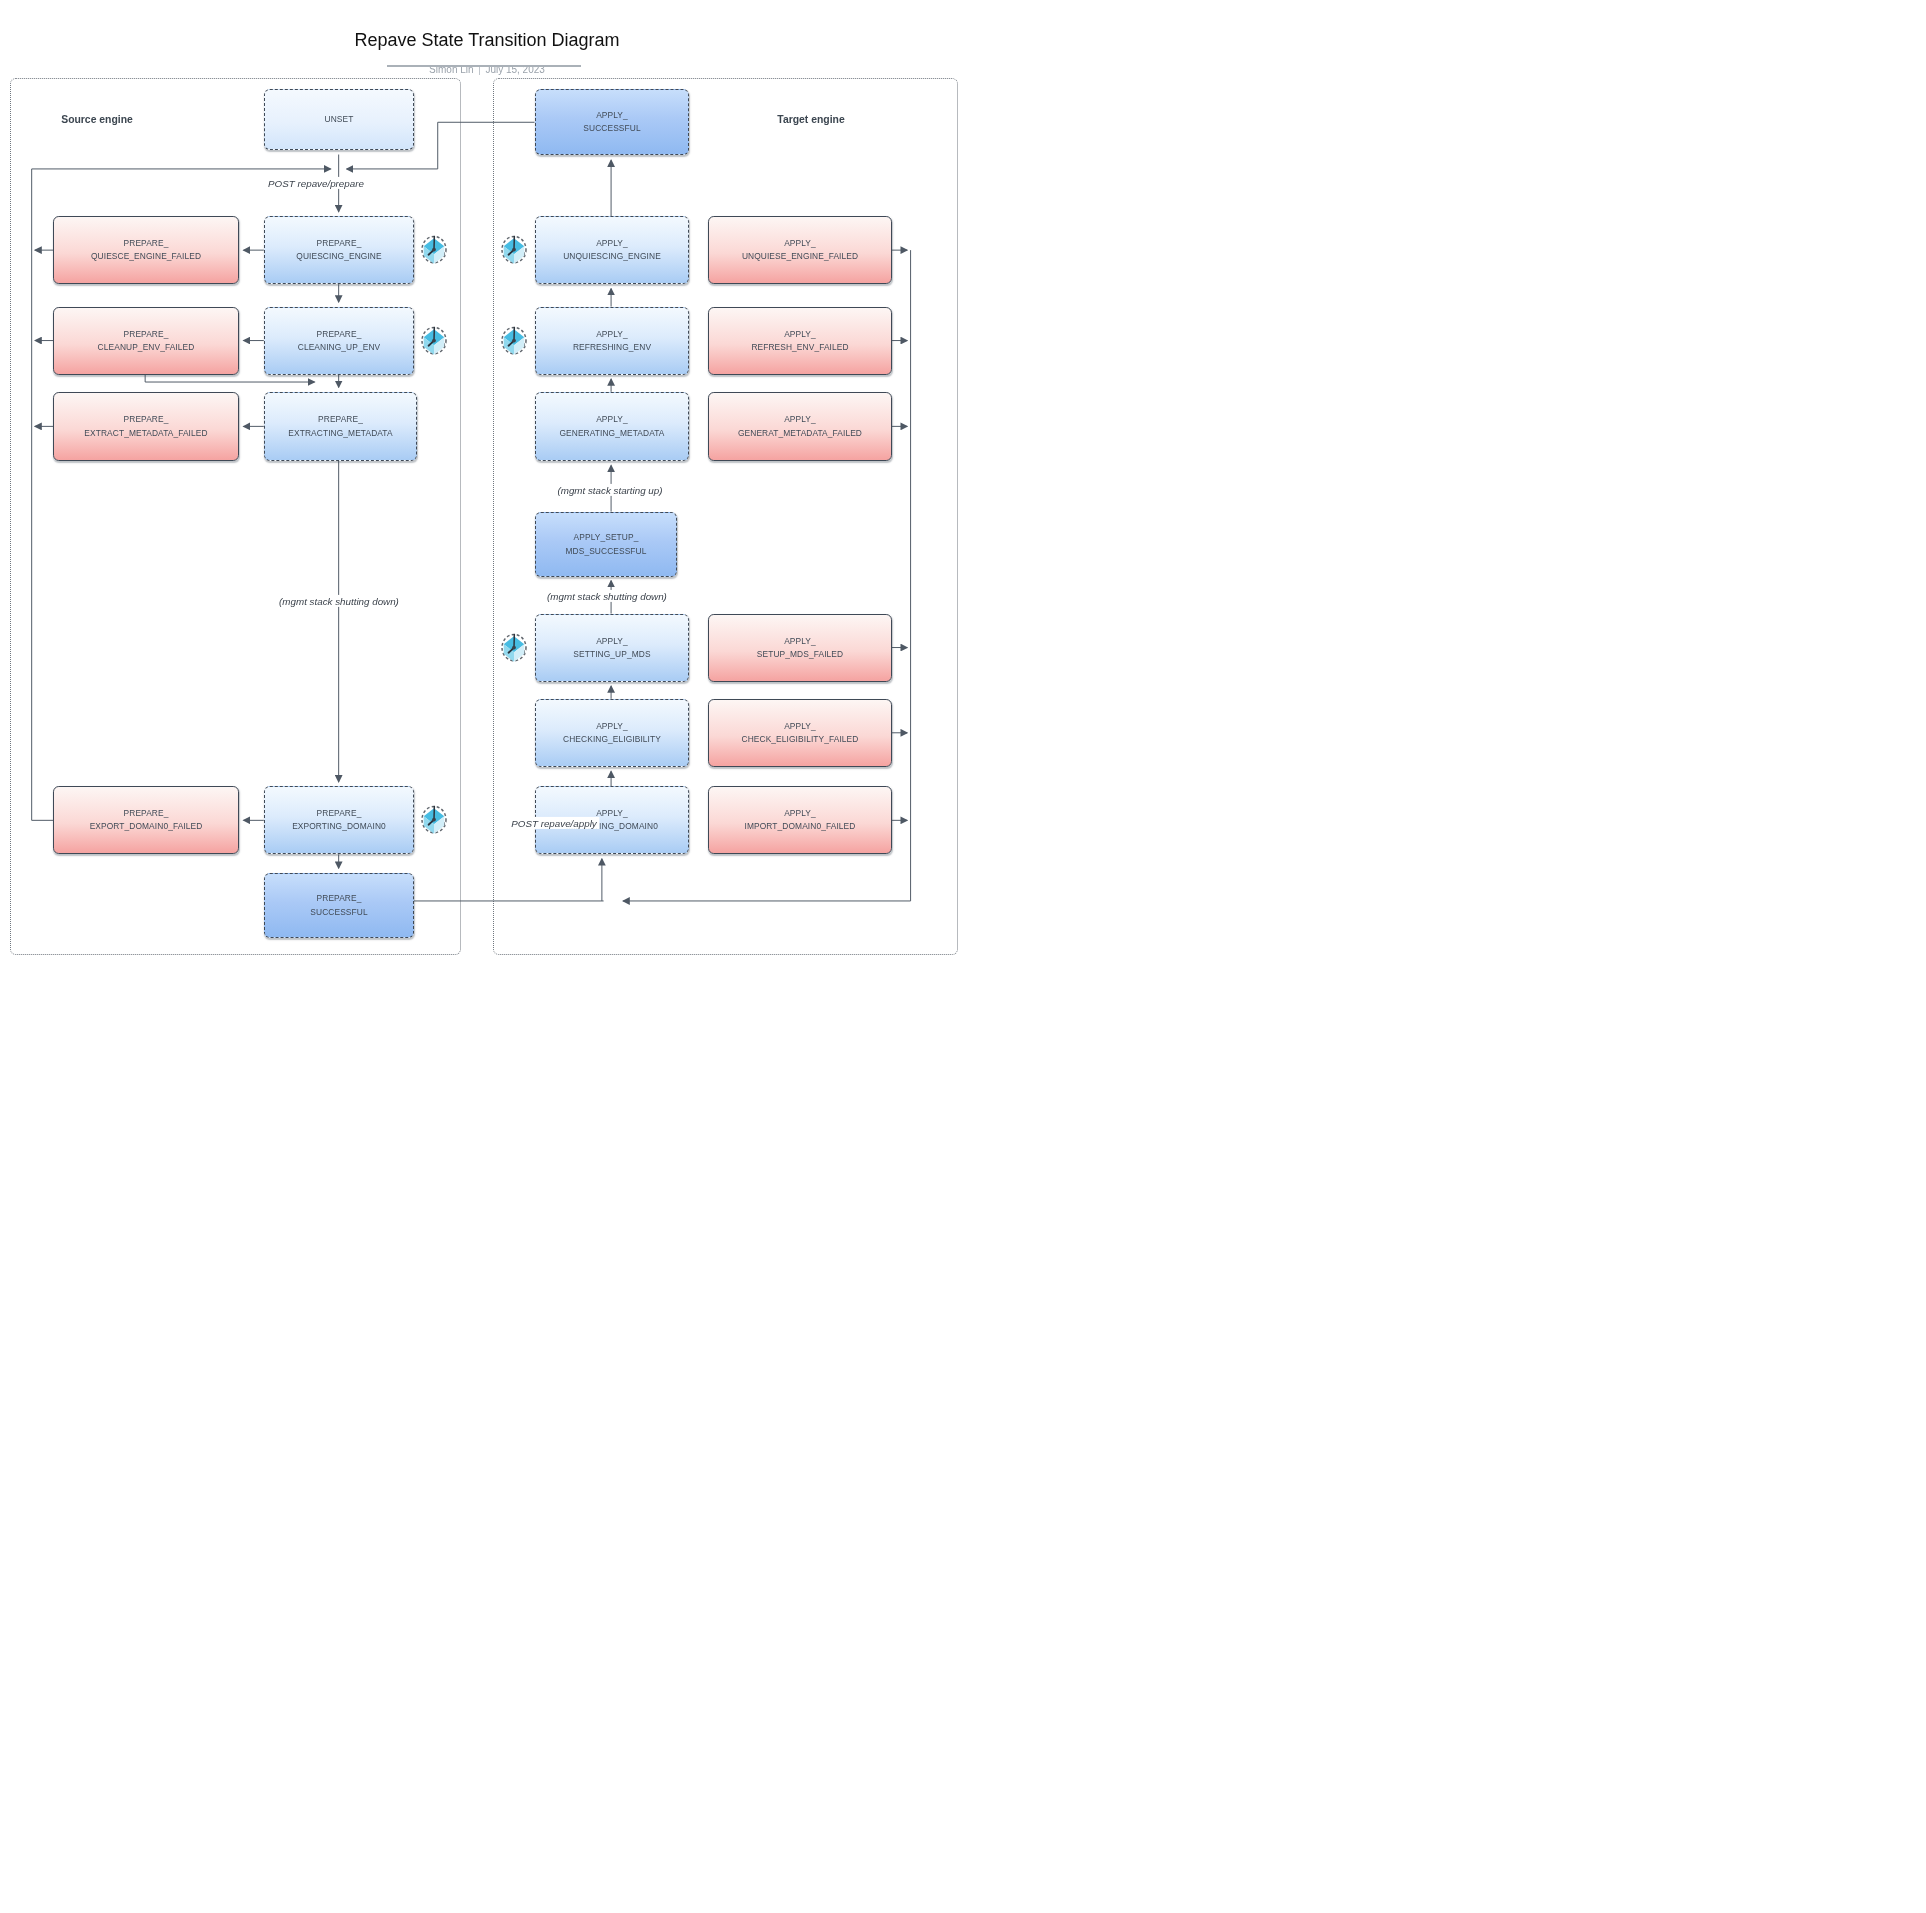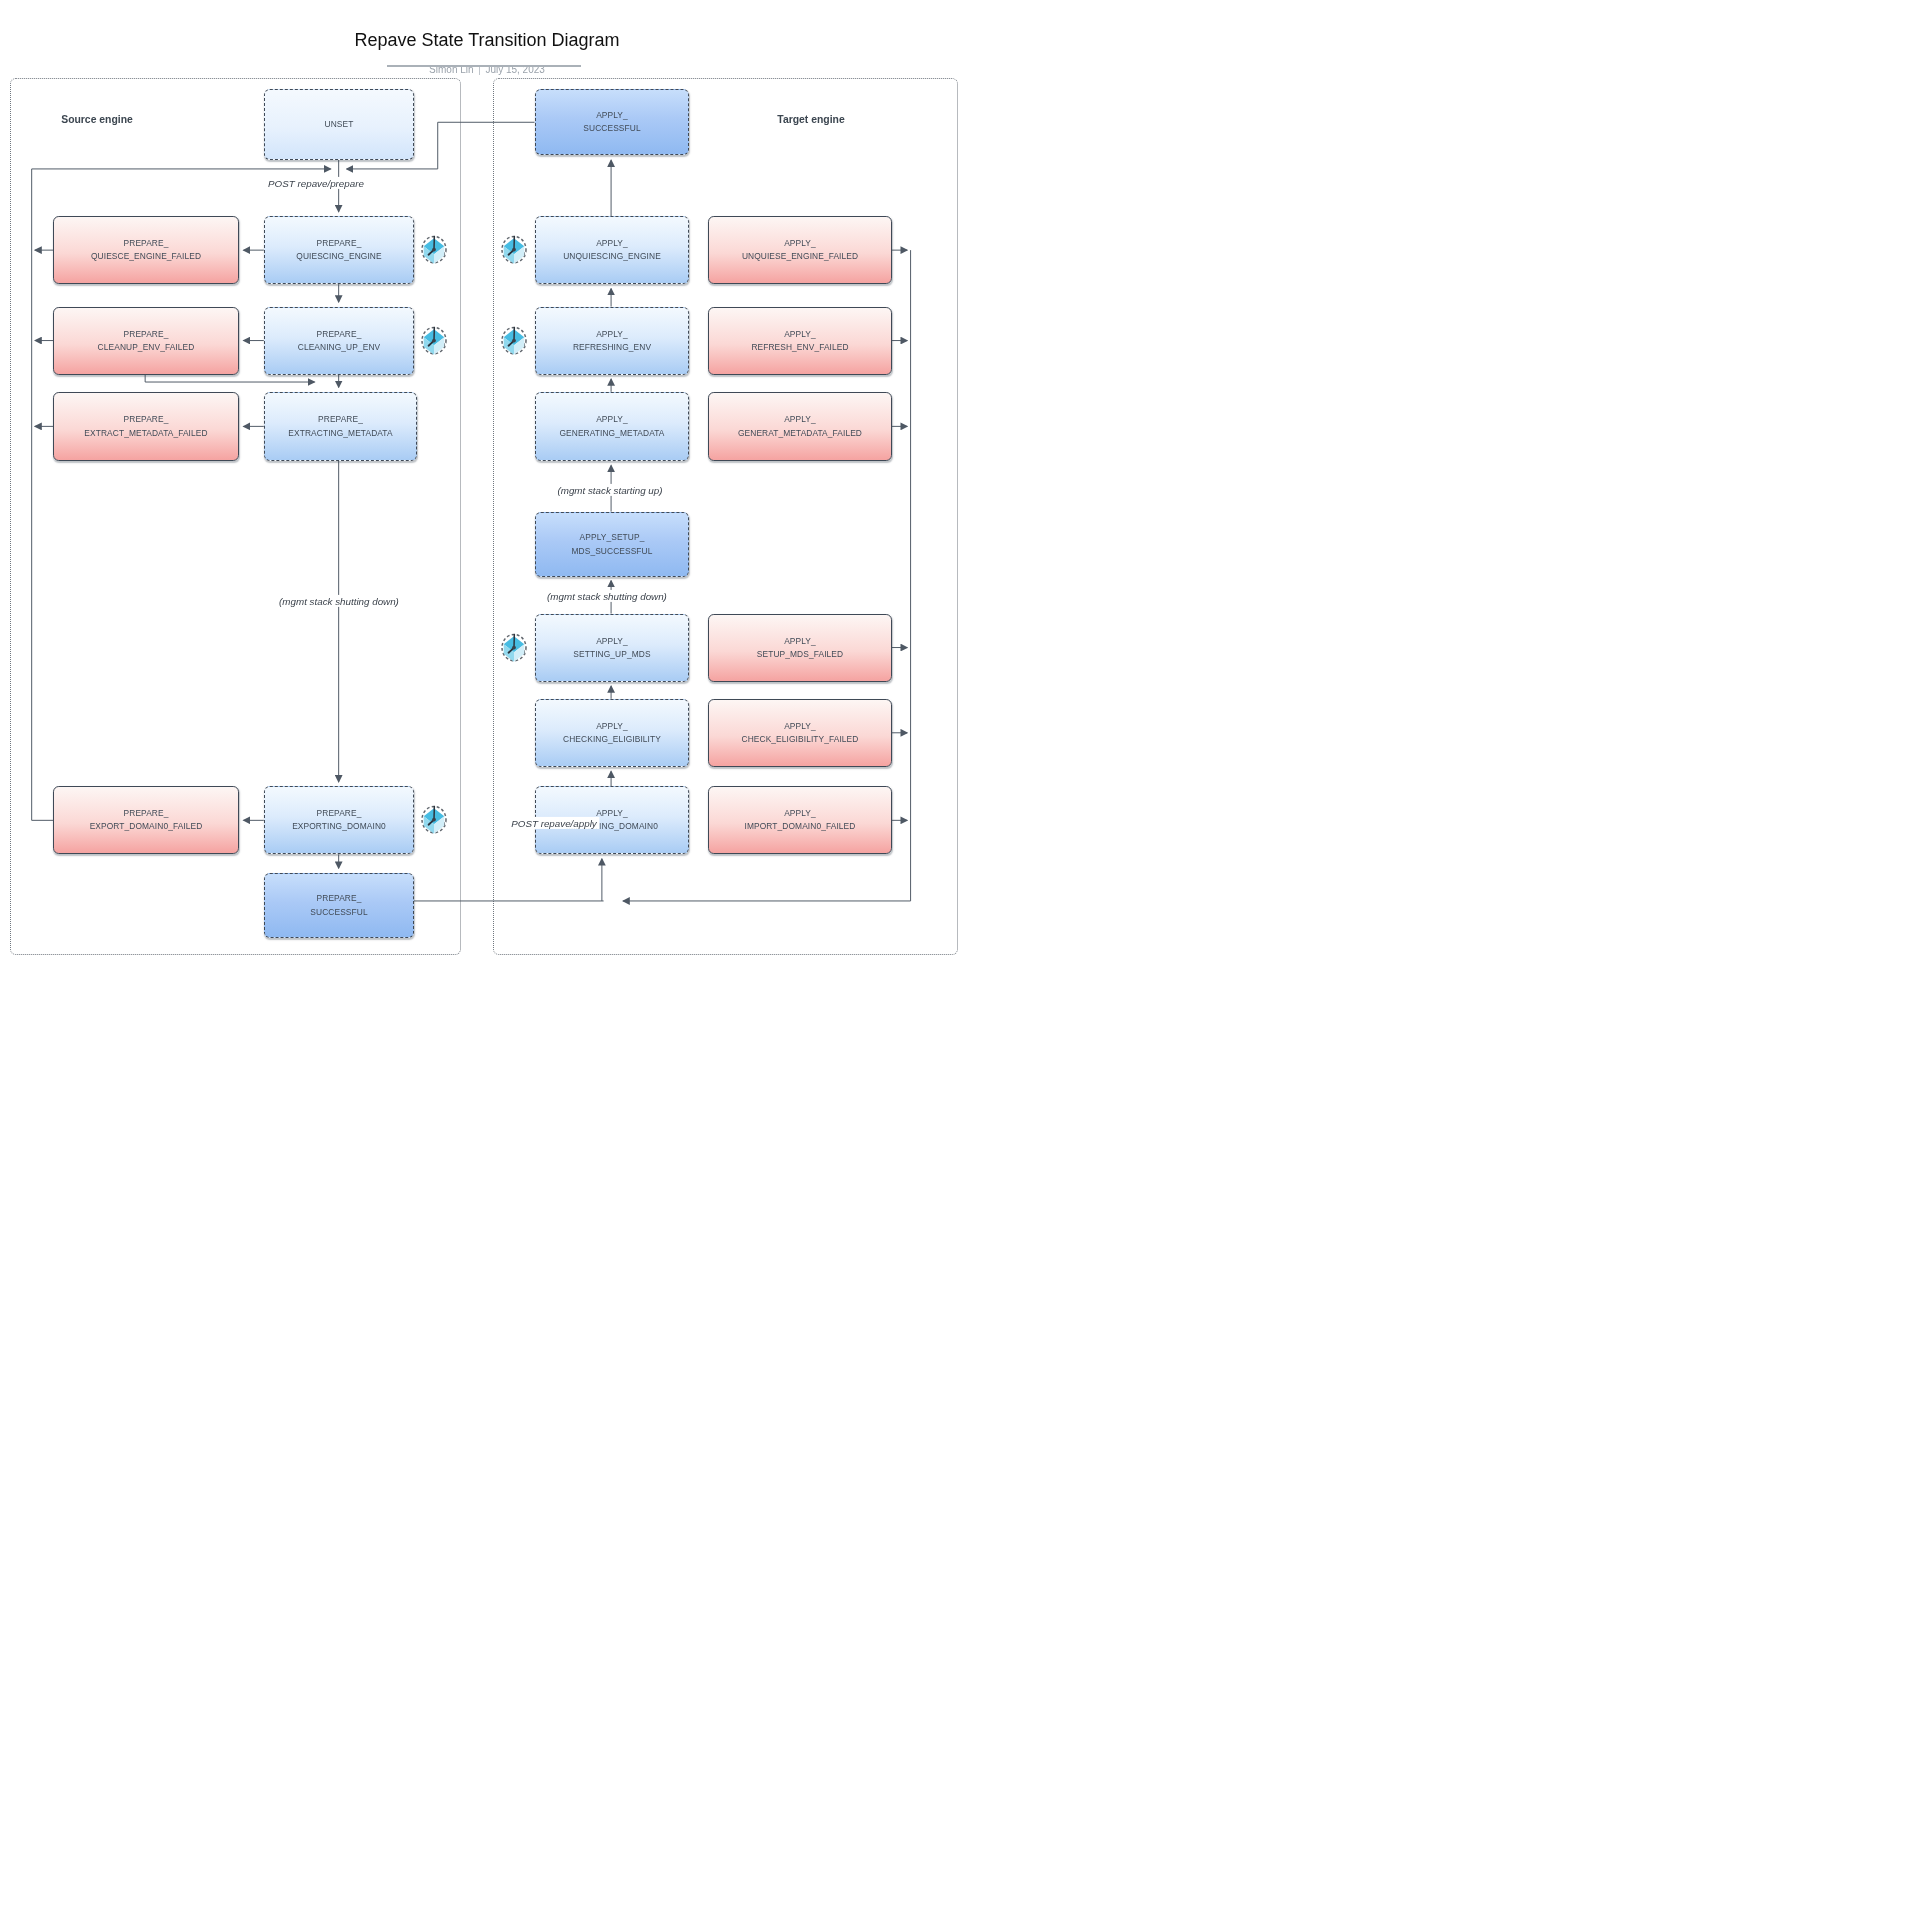--- a/index.html
+++ b/index.html
@@ -81,21 +81,21 @@
         <polyline points="1061,1213 1061,1191" fill="none" stroke="#4e5864" stroke-width="1.7" marker-end="url(#arr)"></polyline>
         <polyline points="1061,1065 1061,1008" fill="none" stroke="#4e5864" stroke-width="1.7" marker-end="url(#arr)"></polyline>
         <polyline points="1061,888 1061,808" fill="none" stroke="#4e5864" stroke-width="1.7" marker-end="url(#arr)"></polyline>
         <polyline points="1061,680 1061,658" fill="none" stroke="#4e5864" stroke-width="1.7" marker-end="url(#arr)"></polyline>
         <polyline points="1061,532 1061,501" fill="none" stroke="#4e5864" stroke-width="1.7" marker-end="url(#arr)"></polyline>
         <polyline points="1061,375 1061,278" fill="none" stroke="#4e5864" stroke-width="1.7" marker-end="url(#arr)"></polyline>
       </g>
   </svg>
 
   <div id="nodes">
-      <div class="node state-light" style="left: 264px; top: 89px; width: 150px; height: 71px;">
+      <div class="node state-light" style="left: 264px; top: 89px; width: 150px; height: 61px;">
         <div class="nl">UNSET</div>
       </div>
       <div class="node state" style="left: 264px; top: 216px; width: 150px; height: 68px;">
         <div class="nl">PREPARE_</div>
         <div class="nl">QUIESCING_ENGINE</div>
       </div>
       <div class="node failed" style="left: 53px; top: 216px; width: 186px; height: 68px;">
         <div class="nl">PREPARE_</div>
         <div class="nl">QUIESCE_ENGINE_FAILED</div>
       </div>
@@ -148,21 +148,21 @@
         <div class="nl">REFRESH_ENV_FAILED</div>
       </div>
       <div class="node state" style="left: 535px; top: 392px; width: 154px; height: 69px;">
         <div class="nl">APPLY_</div>
         <div class="nl">GENERATING_METADATA</div>
       </div>
       <div class="node failed" style="left: 708px; top: 392px; width: 184px; height: 69px;">
         <div class="nl">APPLY_</div>
         <div class="nl">GENERAT_METADATA_FAILED</div>
       </div>
-      <div class="node state-deep" style="left: 535px; top: 512px; width: 154px; height: 65px; text-align: center;">
+      <div class="node state-deep" style="left: 535px; top: 512px; width: 142px; height: 65px; text-align: center;">
         <div class="nl">APPLY_SETUP_</div>
         <div class="nl">MDS_SUCCESSFUL</div>
       </div>
       <div class="node state" style="left: 535px; top: 614px; width: 154px; height: 68px;">
         <div class="nl">APPLY_</div>
         <div class="nl">SETTING_UP_MDS</div>
       </div>
       <div class="node failed" style="left: 708px; top: 614px; width: 184px; height: 68px;">
         <div class="nl">APPLY_</div>
         <div class="nl">SETUP_MDS_FAILED</div>

